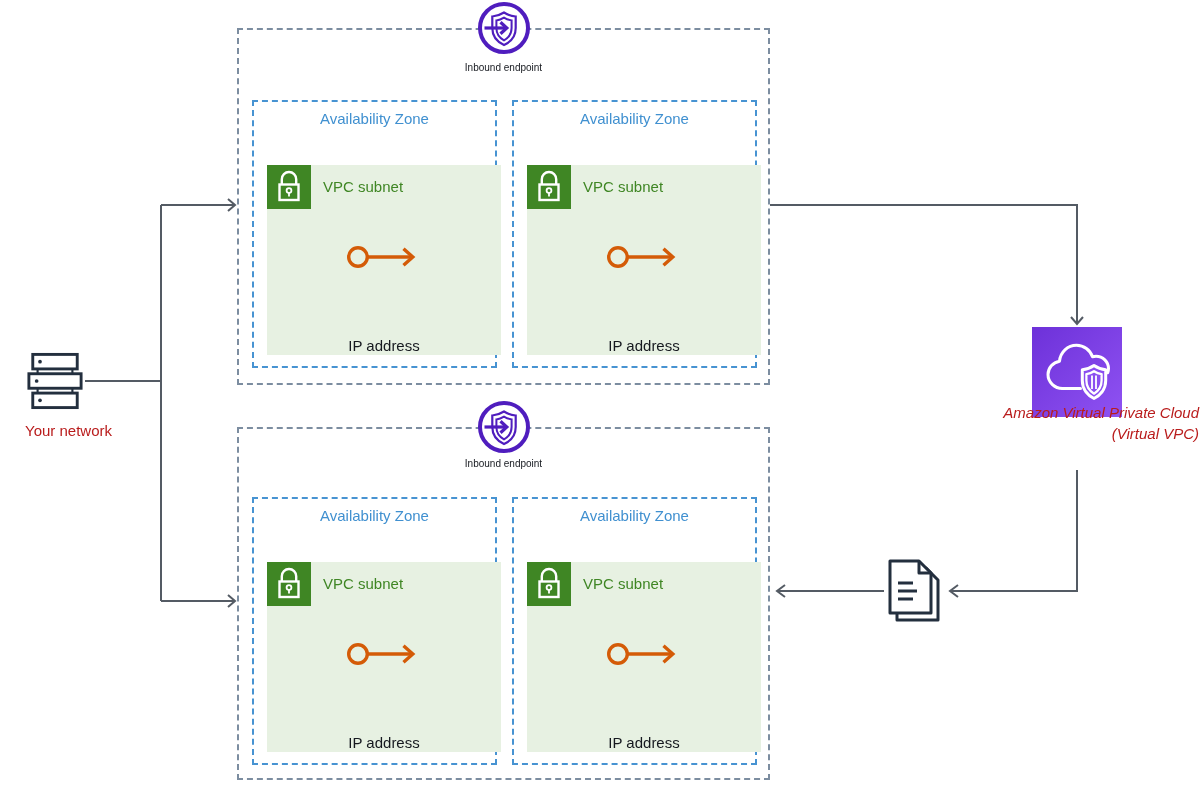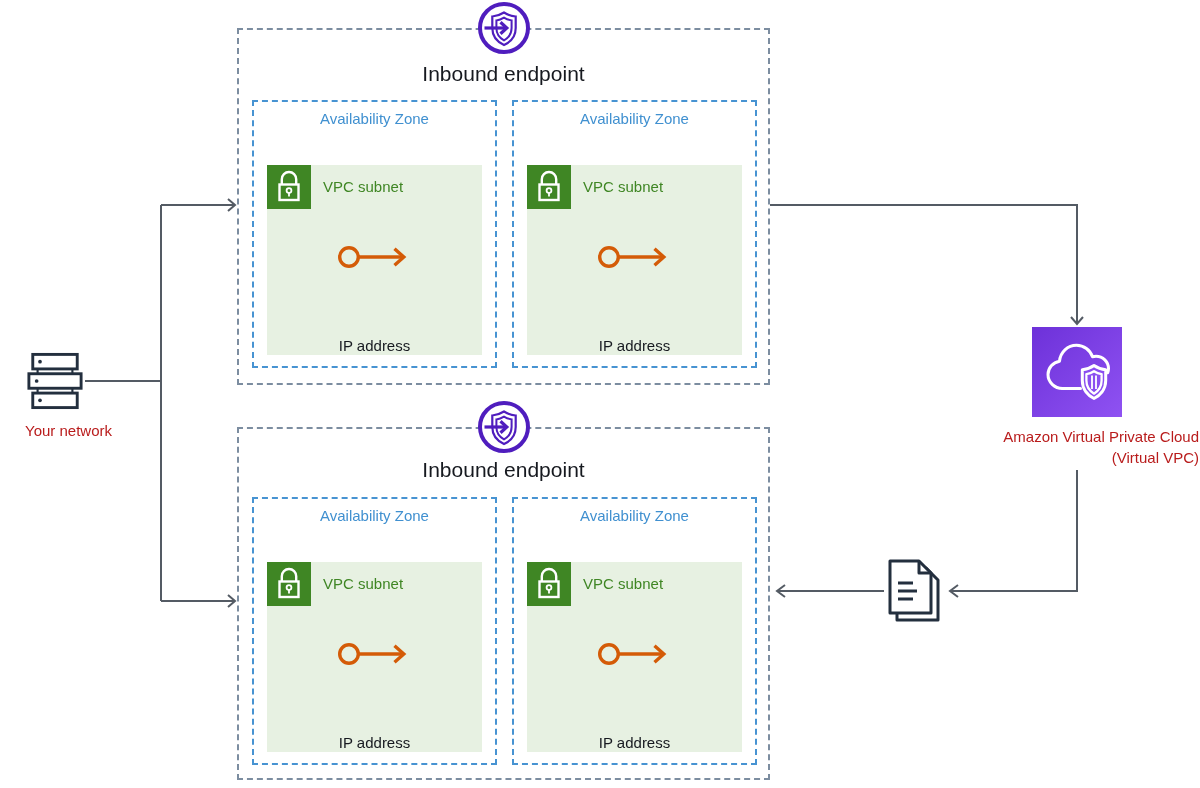--- a/index.html
+++ b/index.html
@@ -18,21 +18,21 @@
   .group{
     position:absolute;box-sizing:border-box;
     border:2px dashed #7C8DA0;background:transparent;
   }
   .group-inbound{left:237px;top:28px;width:533px;height:357px;}
   .group-outbound{left:237px;top:427px;width:533px;height:353px;}
   .endpoint-icon{
     position:absolute;left:50%;top:-29px;transform:translateX(-50%);
     width:54px;height:54px;
   }
-  .group-label{position:absolute;left:0;width:100%;font-size:21px;text-align:center;}
+  .group-label{position:absolute;left:0;width:100%;font-size:10px;text-align:center;}
   .group-inbound .group-label{top:32px;}
   .group-outbound .group-label{top:29px;}
 
   
   .az{
     position:absolute;box-sizing:border-box;width:245px;height:268px;
     border:2px dashed #4793D2;
   }
   .az-left{left:13px;}
   .az-right{left:273px;}
@@ -40,35 +40,36 @@
   .group-outbound .az{top:68px;}
   .az-label{
     position:absolute;top:8px;left:0;width:100%;
     font-size:15px;text-align:center;color:#4090D0;
   }
 
   
   .subnet{
     position:absolute;left:13px;top:63px;width:215px;height:190px;
     background:#E7F1E2;
+    padding-left:19px;
   }
   .lock-icon{position:absolute;left:0;top:0;width:44px;height:44px;}
   .subnet-label{
     position:absolute;left:56px;top:11px;font-size:15px;line-height:22px;color:#3F8624;
   }
   .ip-icon{position:absolute;left:50%;top:78px;transform:translateX(-50%);width:76px;height:28px;}
   .ip-label{position:absolute;left:0;top:127px;width:100%;font-size:15px;text-align:center;margin-top:45px;}
 
   
   .server-icon{left:24px;top:352px;width:62px;height:58px;}
   .your-network-label{left:0px;top:421px;width:112px;}
 
   
   .vpc-icon{left:1032px;top:327px;width:90px;height:90px;}
-  .vpc-label{left:955px;top:426px;width:244px;line-height:21px;}
+  .vpc-label{left:955px;top:402px;width:244px;line-height:21px;font-style:italic;}
 
   
   .docs-icon{left:886px;top:559px;width:54px;height:64px;}
   .forwarding-label{left:859px;top:631px;width:112px;line-height:21px;}
 </style>
 </head>
 <body>
 
 <div id="canvas">
 

